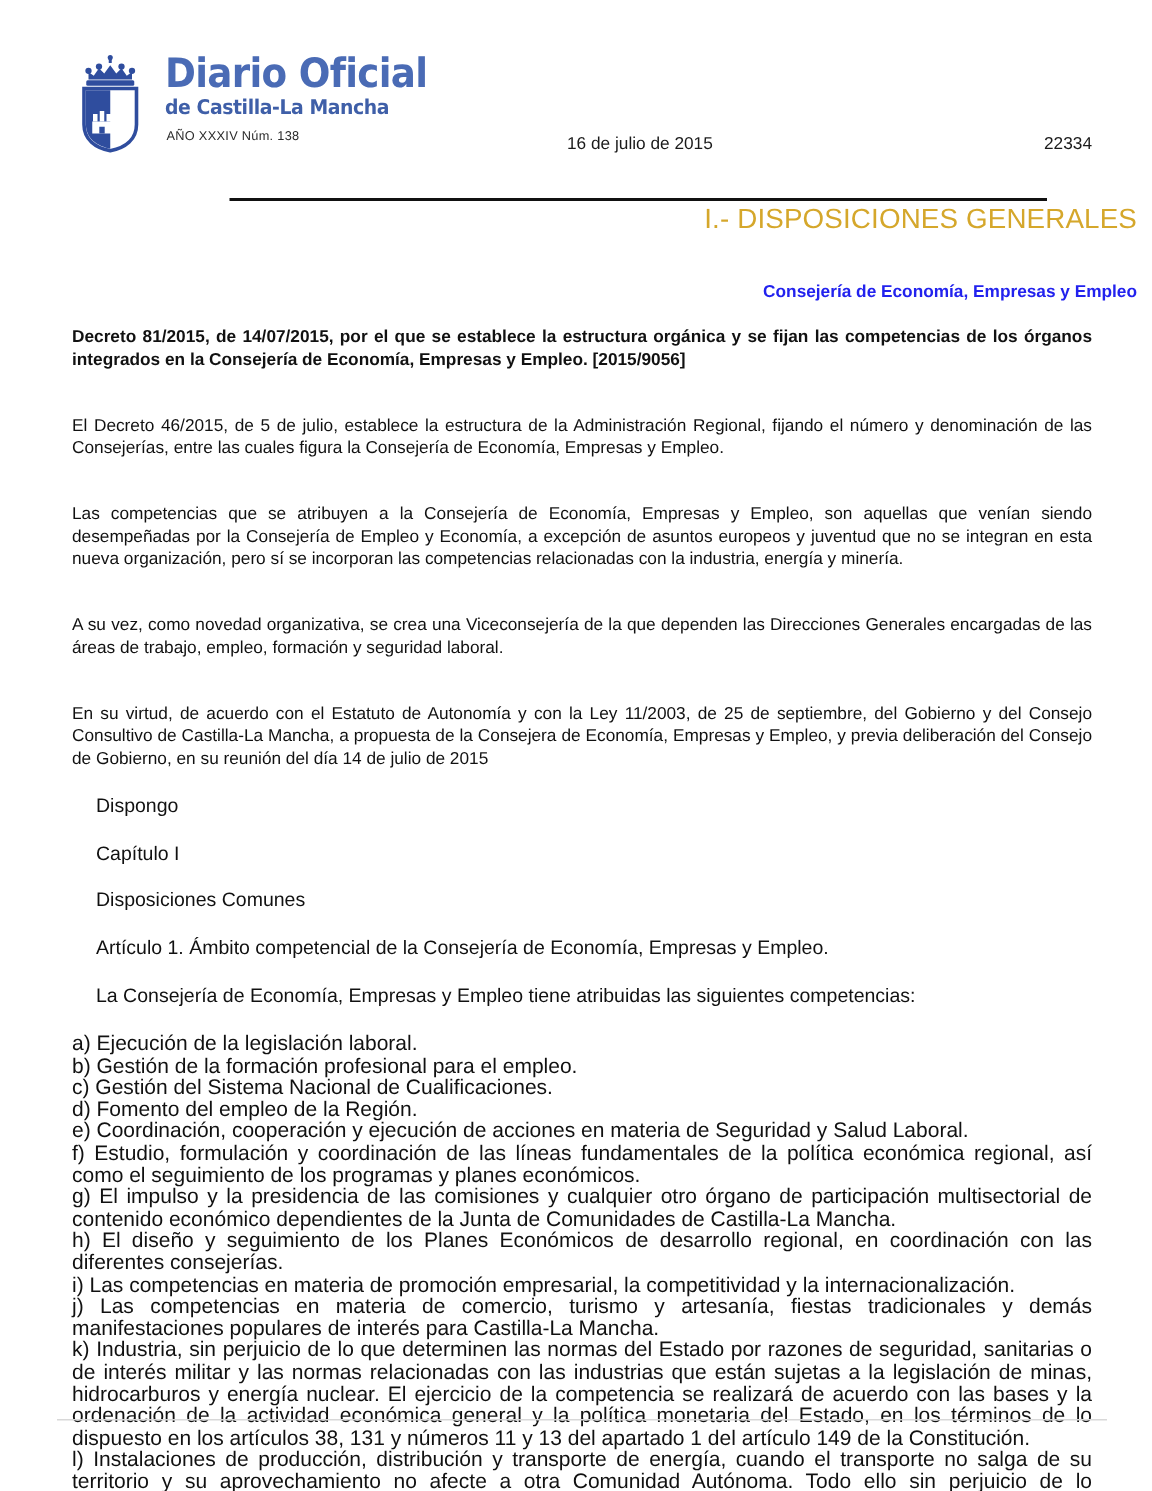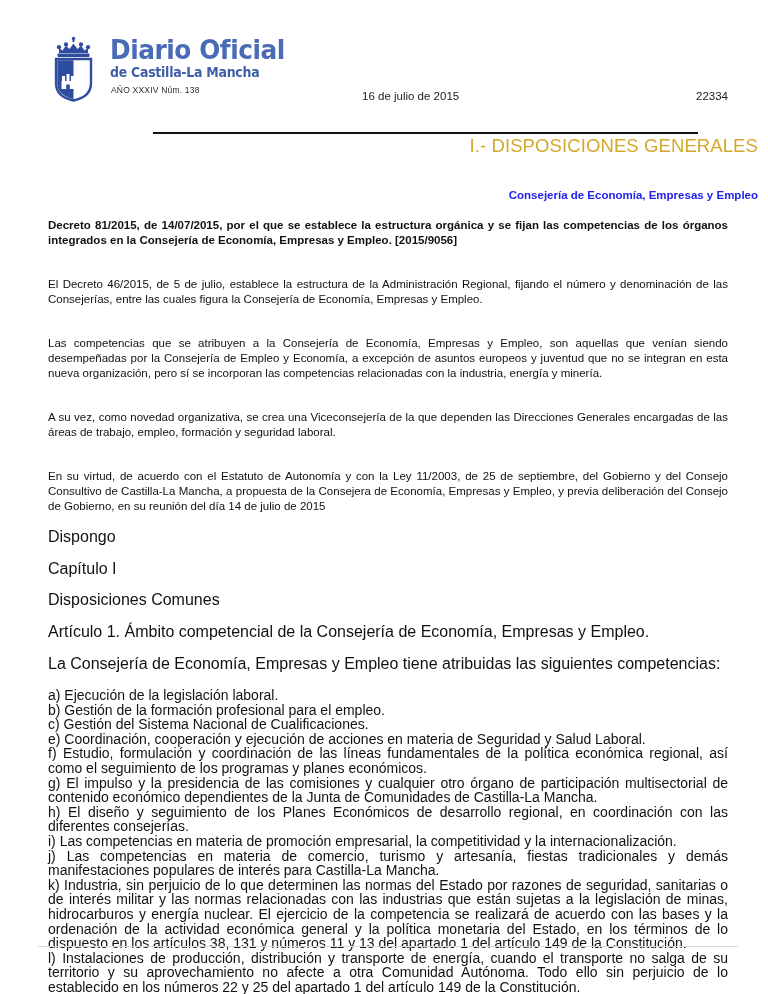--- a/index.html
+++ b/index.html
@@ -76,21 +76,21 @@
     font-size: 8.5px;
     color: #2b2b2b;
     letter-spacing: 0.2px;
     margin-top: 5px;
     margin-left: 1px;
     white-space: nowrap;
   }
 
   .header-meta {
     position: absolute;
-    left: 224px;
+    left: 240px;
     right: 0;
     top: 54px;
     height: 16px;
   }
   .header-date {
     position: absolute;
     left: 90px;
     top: 0;
     font-size: 11.5px;
     color: #1a1a1a;
@@ -146,23 +146,23 @@
 
   p.para {
     font-size: 11.5px;
     line-height: 14.6px;
     margin: 30px 0 0 0;
     text-align: justify;
     color: #111111;
   }
 
   p.plain {
-    font-size: 16px;
-    line-height: 14.6px;
-    margin: 17px 0 0 0;
+    font-size: 13px;
+    line-height: 14.6px;
+    margin: 17px 0 0 16px;
     color: #111111;
   }
 
   ul.letter-list {
     list-style: none;
     margin: 17px 0 0 0;
     padding: 0;
   }
   ul.letter-list li {
     font-size: 14px;
@@ -245,20 +245,21 @@
     <p class="plain">Dispongo</p>
     <p class="plain">Capítulo I</p>
     <p class="plain">Disposiciones Comunes</p>
     <p class="plain">Artículo 1. Ámbito competencial de la Consejería de Economía, Empresas y Empleo.</p>
     <p class="plain">La Consejería de Economía, Empresas y Empleo tiene atribuidas las siguientes competencias:</p>
 
     <ul class="letter-list">
       <li>a) Ejecución de la legislación laboral.</li>
       <li>b) Gestión de la formación profesional para el empleo.</li>
       <li>c) Gestión del Sistema Nacional de Cualificaciones.</li>
+      <li>d) Fomento del empleo de la Región.</li>
       <li>e) Coordinación, cooperación y ejecución de acciones en materia de Seguridad y Salud Laboral.</li>
       <li>f) Estudio, formulación y coordinación de las líneas fundamentales de la política económica regional, así como el seguimiento de los programas y planes económicos.</li>
       <li>g) El impulso y la presidencia de las comisiones y cualquier otro órgano de participación multisectorial de contenido económico dependientes de la Junta de Comunidades de Castilla-La Mancha.</li>
       <li>h) El diseño y seguimiento de los Planes Económicos de desarrollo regional, en coordinación con las diferentes consejerías.</li>
       <li>i) Las competencias en materia de promoción empresarial, la competitividad y la internacionalización.</li>
       <li>j) Las competencias en materia de comercio, turismo y artesanía, fiestas tradicionales y demás manifestaciones populares de interés para Castilla-La Mancha.</li>
       <li>k) Industria, sin perjuicio de lo que determinen las normas del Estado por razones de seguridad, sanitarias o de interés militar y las normas relacionadas con las industrias que están sujetas a la legislación de minas, hidrocarburos y energía nuclear. El ejercicio de la competencia se realizará de acuerdo con las bases y la ordenación de la actividad económica general y la política monetaria del Estado, en los términos de lo dispuesto en los artículos 38, 131 y números 11 y 13 del apartado 1 del artículo 149 de la Constitución.</li>
       <li>l) Instalaciones de producción, distribución y transporte de energía, cuando el transporte no salga de su territorio y su aprovechamiento no afecte a otra Comunidad Autónoma. Todo ello sin perjuicio de lo establecido en los números 22 y 25 del apartado 1 del artículo 149 de la Constitución.</li>
       <li>m) Régimen minero y energético.</li>
       <li>n) Pesas y medidas. Contrastes de metales.</li>

